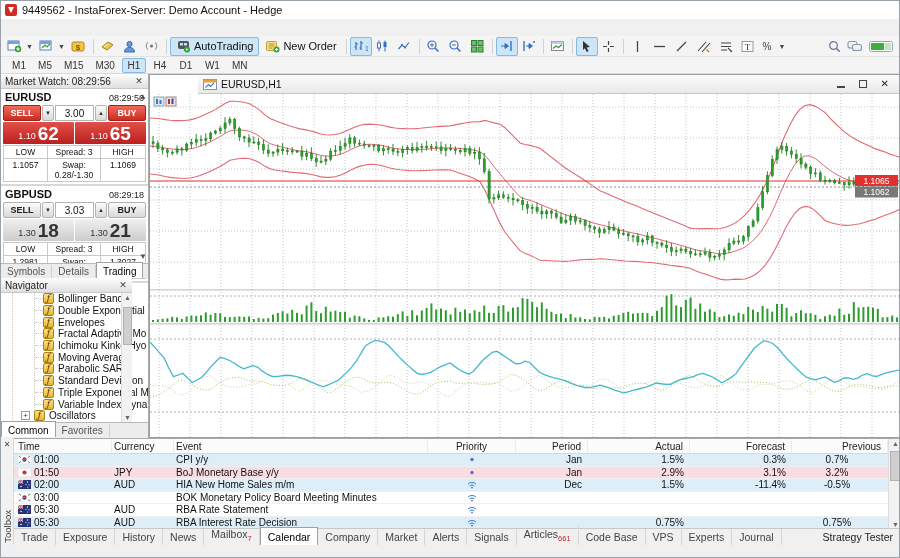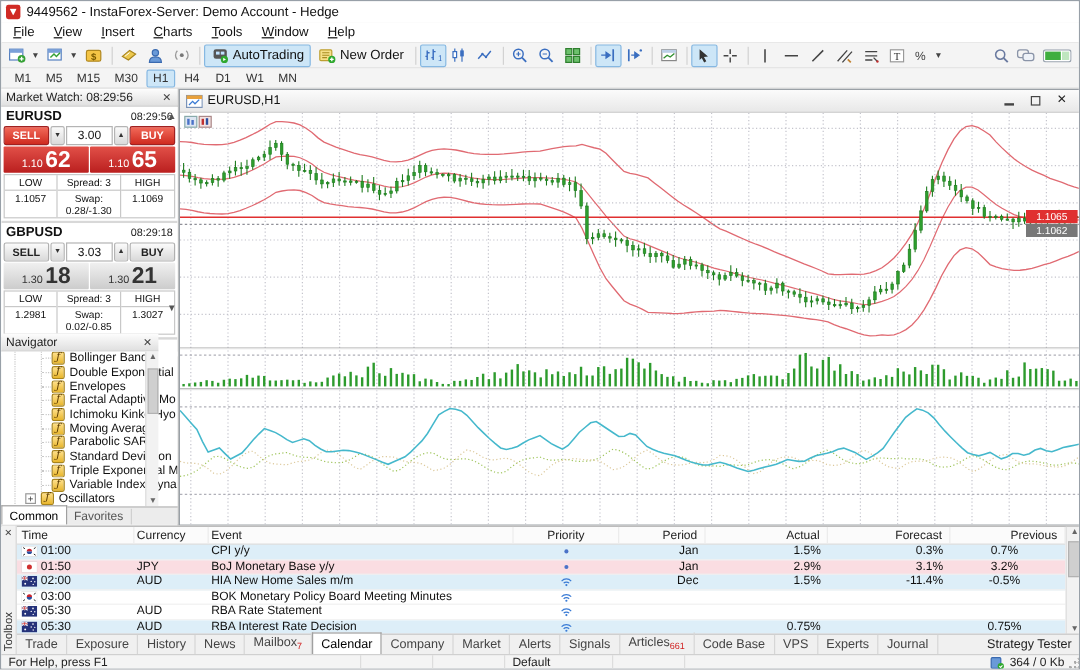--- a/index.html
+++ b/index.html
@@ -62,21 +62,21 @@
   #nav-list .guide { position:absolute; top:0; bottom:0; border-left:1px dotted #c8c8c8; }
   .nav-item { position:relative; height:11.7px; display:flex; align-items:center; padding-left:42px; font-size:10px; white-space:nowrap; overflow:hidden; }
   .nav-item .stub { position:absolute; left:34px; width:8px; border-top:1px dotted #c8c8c8; }
   .f-icon { width:11px; height:11px; flex:0 0 auto; margin-right:4px; background:linear-gradient(#ffe08a,#e8b62c); border:1px solid #a8841c; border-radius:2px; font-family:"DejaVu Serif",serif; font-style:italic; font-size:9px; line-height:9px; text-align:center; color:#5a3a00; }
   .nav-group { padding-left:20px; }
   .plus-box { width:9px; height:9px; border:1px solid #999; background:#fff; font-size:8px; line-height:7px; text-align:center; color:#333; margin-right:4px; flex:0 0 auto; }
   #nav-scroll { position:absolute; right:0; top:15px; width:11px; height:129px; background:#f2f2f2; border-left:1px solid #ddd; font-size:7px; color:#666; }
   #nav-scroll .thumb { position:absolute; left:1px; top:14px; width:9px; height:38px; background:#cfcfcf; border:1px solid #b2b2b2; }
   
   #chart-window { position:absolute; left:148px; top:73px; width:752px; height:364px; border:1px solid #9aa0a6; background:#fff; }
-  #chart-titlebar { height:19px; background:linear-gradient(#fbfbfb,#e8e8e8); border-bottom:1px solid #c8c8c8; display:flex; align-items:center; padding:0 5px; gap:4px; }
+  #chart-titlebar { height:19px; background:linear-gradient(#fbfbfb,#e8e8e8); border-bottom:1px solid #c8c8c8; display:flex; align-items:center; padding:0 5px; gap:4px;margin-left:48px; }
   #chart-titlebar .ttl { font-size:10.5px; color:#111; }
   #chart-controls { margin-left:auto; display:flex; align-items:center; gap:14px; padding-right:6px; }
   .win-min { width:8px; height:2px; background:#444; margin-top:6px; }
   .win-max { width:8px; height:8px; border:1.5px solid #444; }
   .win-close { font-size:10px; color:#222; line-height:10px; }
   #chart-svg { display:block; }
   
   #bottom-panel { position:absolute; left:0; top:437px; width:900px; height:90px; background:#fff; border-top:1px solid #a8a8a8; }
   #toolbox-strip { position:absolute; left:0; top:437px; width:13px; height:107px; background:#f2f2f2; border-right:1px solid #d8d8d8; z-index:6; }
   #toolbox-strip .x { font-size:8px; color:#444; display:block; text-align:center; margin-top:2px; }
@@ -116,29 +116,20 @@
 </head>
 <body>
 
 <div id="app">
 
   <div id="titlebar">
     <span id="app-icon"></span>
     <span class="title">9449562 - InstaForex-Server: Demo Account - Hedge</span>
   </div>
 
-  <div id="menubar">
-      <div class="menu-item"><u>F</u>ile</div>
-      <div class="menu-item"><u>V</u>iew</div>
-      <div class="menu-item"><u>I</u>nsert</div>
-      <div class="menu-item"><u>C</u>harts</div>
-      <div class="menu-item"><u>T</u>ools</div>
-      <div class="menu-item"><u>W</u>indow</div>
-      <div class="menu-item"><u>H</u>elp</div>
-    </div>
 
   <div id="toolbar">
     <div class="tb-btn">
       <svg width="15" height="14">
           <rect x="1" y="2" width="11" height="9" fill="#fff" stroke="#5580c0"></rect>
           <rect x="1" y="2" width="11" height="3" fill="#7aa0d8"></rect>
           <circle cx="11" cy="10" r="3.2" fill="#35a035"></circle>
           <path d="M11 8.3v3.4M9.3 10h3.4" stroke="#fff" stroke-width="1.1"></path>
         </svg>
       <span class="tb-caret">▼</span>
@@ -419,20 +410,26 @@
             </div>
             <div>
               <div class="info-top">HIGH</div>
               <div class="info-bot">1.3027</div>
             </div>
           </div>
         </div>
       </div>
     <span class="scroll-arrow" style="top:18px">▲</span>
     <span class="scroll-arrow" style="top:178px">▼</span>
+    <div id="mw-tabs" style="top:189px">
+        <div class="mini-tab">Symbols</div>
+        <div class="mini-tab">Details</div>
+        <div class="mini-tab active">Trading</div>
+        <div class="mini-tab">Tick</div>
+      </div>
     <div id="navigator">
       <div class="panel-header">
         <span>Navigator</span>
         <span class="x">✕</span>
       </div>
       <div id="nav-list">
         <div class="guide" style="left:11px"></div>
         <div class="guide" style="left:33px"></div>
       <div class="nav-item">
             <span class="stub"></span>
@@ -1242,30 +1239,14 @@
       <div class="btab">Alerts</div>
       <div class="btab">Signals</div>
       <div class="btab">Articles<sub>661</sub></div>
       <div class="btab">Code Base</div>
       <div class="btab">VPS</div>
       <div class="btab">Experts</div>
       <div class="btab">Journal</div>
       <div id="btabs-right">Strategy Tester</div>
     </div>
 
-  <div id="statusbar">
-    <div class="cell" id="status-help">For Help, press F1</div>
-    <div class="status-spacer"></div>
-    <div class="status-spacer"></div>
-    <div class="cell" id="status-default">Default</div>
-    <div class="status-spacer"></div>
-    <div id="status-traffic">
-      <svg width="12" height="11">
-          <rect x="1" y="1" width="8" height="9" rx="1" fill="#6a9ad8" stroke="#3a6ab0"></rect>
-          <circle cx="9" cy="8.2" r="2.6" fill="#2fa82f"></circle>
-          <path d="M7.8 8.2l1 1 1.6-1.8" stroke="#fff" fill="none" stroke-width="0.9"></path>
-        </svg>
-      <span>364 / 0 Kb</span>
-    </div>
-    <div id="grip"></div>
-  </div>
 
 </div>
 
 </body></html>

